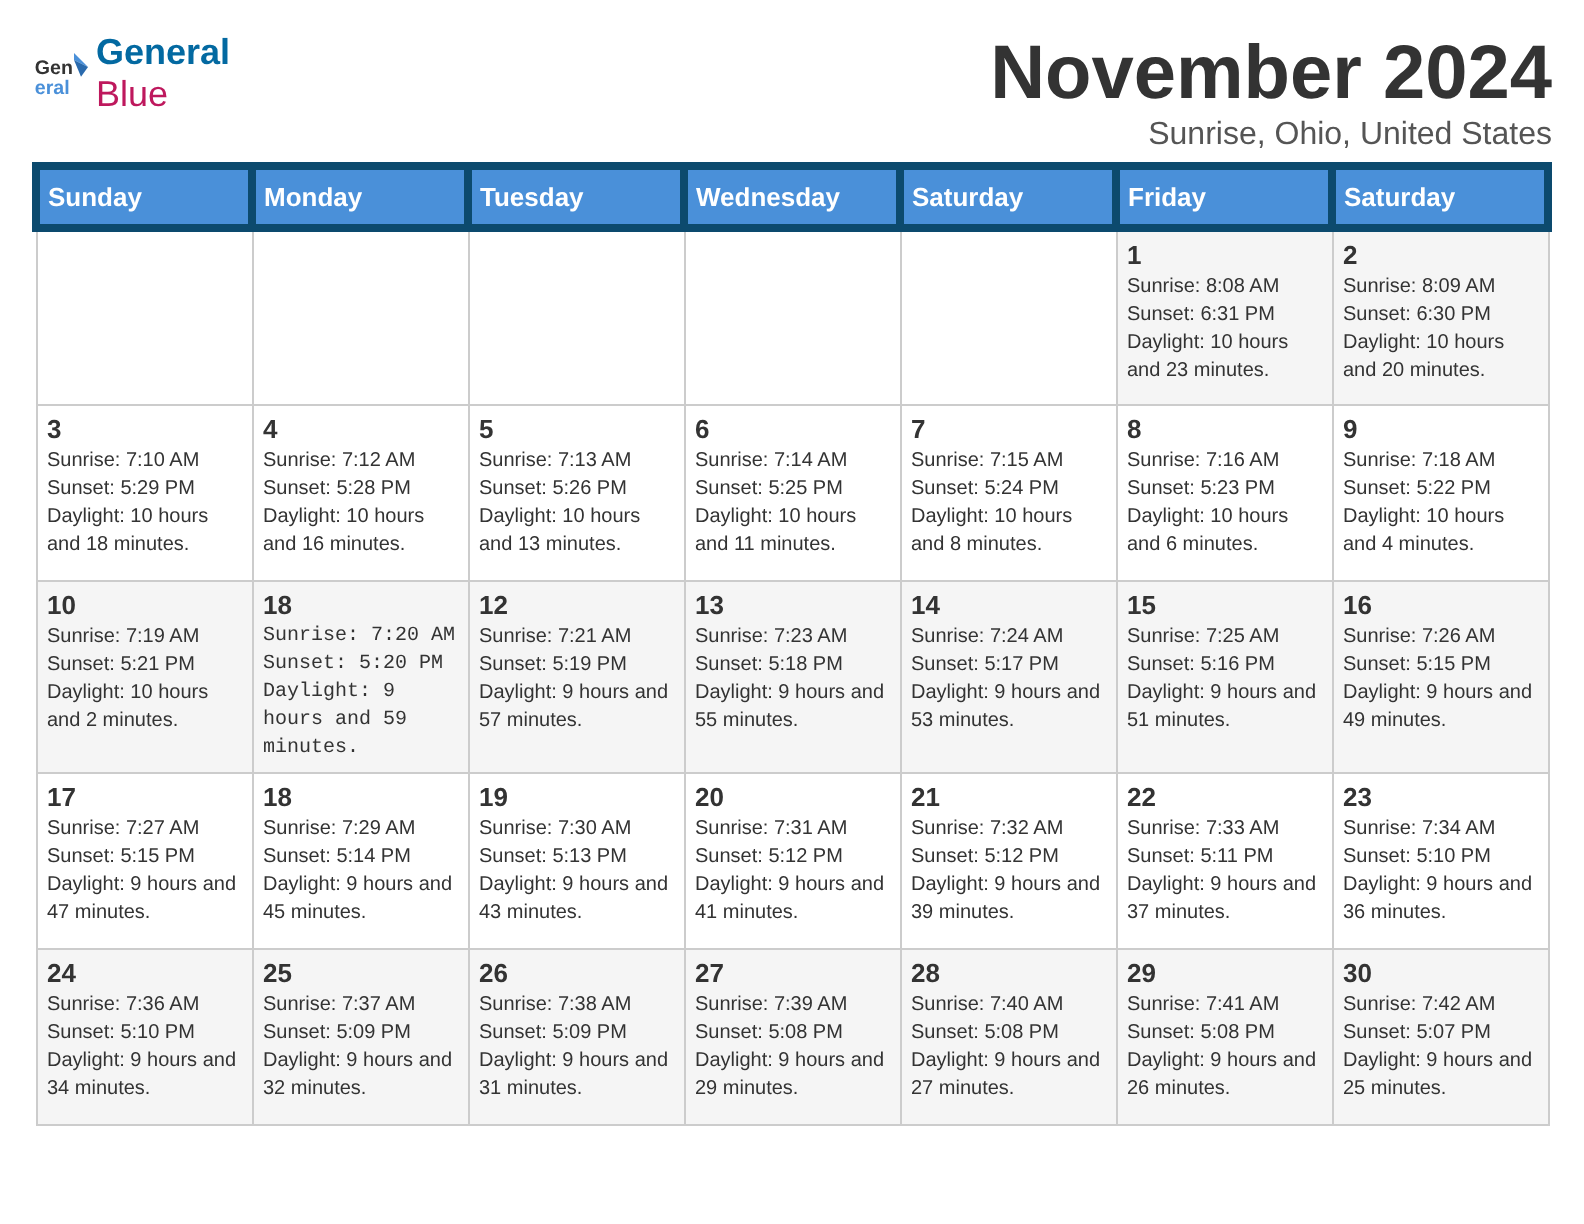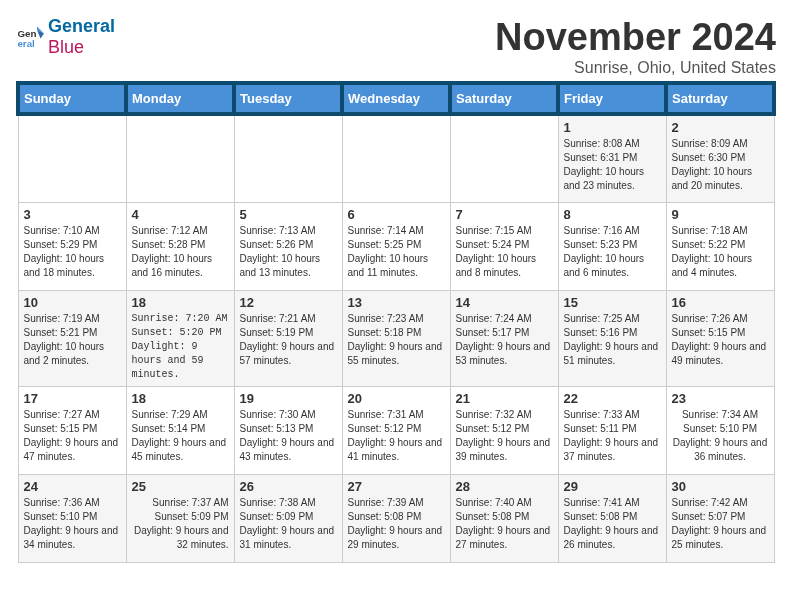--- a/index.html
+++ b/index.html
@@ -252,35 +252,35 @@
 Daylight: 9 hours and 39 minutes.</div>
         </td>
         <td>
           <span class="day-number">22</span>
           <div class="day-info" style="white-space: pre-line;">Sunrise: 7:33 AM
 Sunset: 5:11 PM
 Daylight: 9 hours and 37 minutes.</div>
         </td>
         <td>
           <span class="day-number">23</span>
-          <div class="day-info" style="white-space: pre-line; text-align: center;">Sunrise: 7:34 AM
+          <div class="day-info" style="white-space: pre-line;">Sunrise: 7:34 AM
 Sunset: 5:10 PM
 Daylight: 9 hours and 36 minutes.</div>
         </td>
       </tr>
       <tr>
         <td>
           <span class="day-number">24</span>
           <div class="day-info" style="white-space: pre-line;">Sunrise: 7:36 AM
 Sunset: 5:10 PM
 Daylight: 9 hours and 34 minutes.</div>
         </td>
         <td>
           <span class="day-number">25</span>
-          <div class="day-info" style="white-space: pre-line; text-align: right;">Sunrise: 7:37 AM
+          <div class="day-info" style="white-space: pre-line;">Sunrise: 7:37 AM
 Sunset: 5:09 PM
 Daylight: 9 hours and 32 minutes.</div>
         </td>
         <td>
           <span class="day-number">26</span>
           <div class="day-info" style="white-space: pre-line;">Sunrise: 7:38 AM
 Sunset: 5:09 PM
 Daylight: 9 hours and 31 minutes.</div>
         </td>
         <td>

